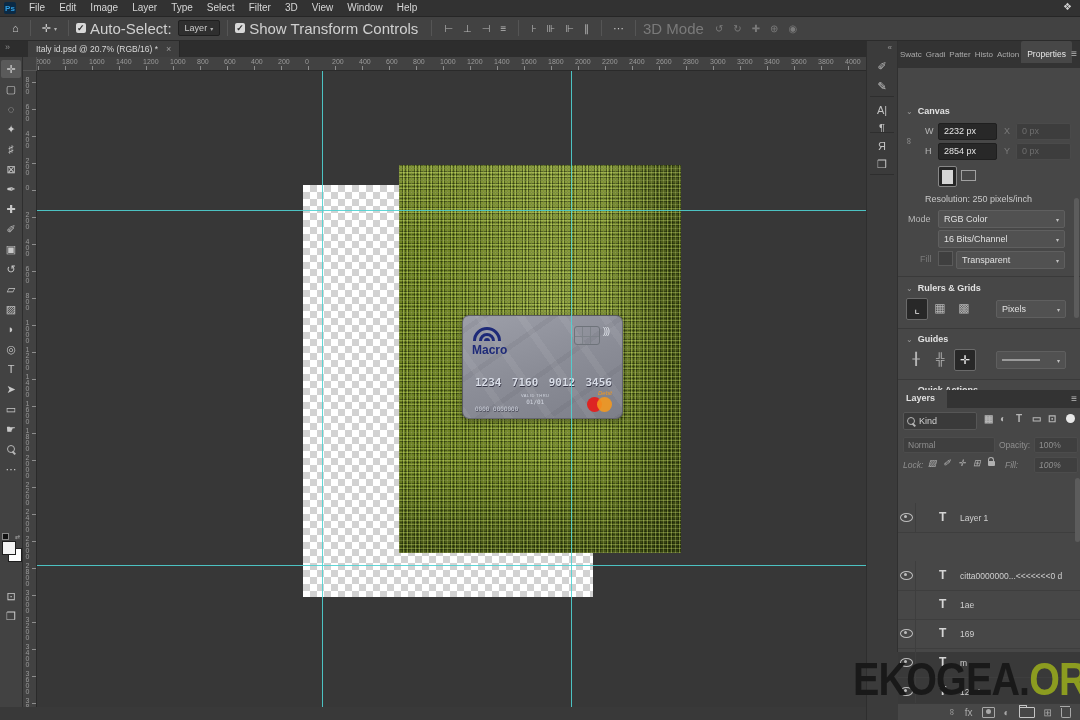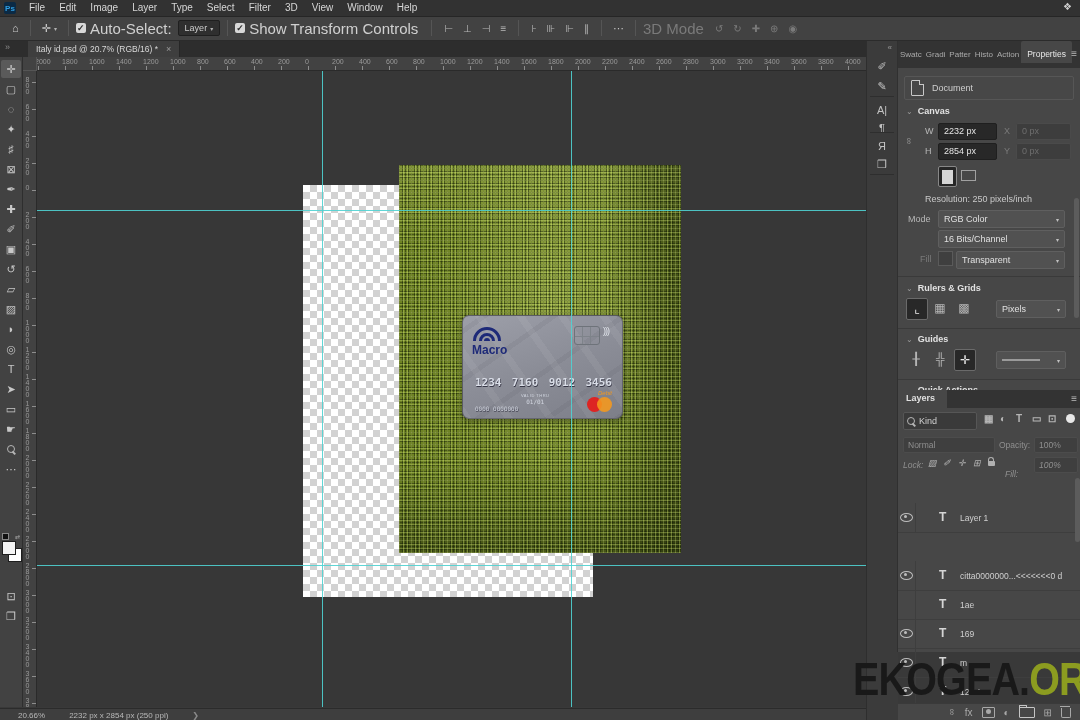--- a/index.html
+++ b/index.html
@@ -539,24 +539,20 @@
       <div class="strip-icon" style="top: 116px;">❒</div>
       <div class="strip-sep" style="top: 56px;"></div>
       <div class="strip-sep" style="top: 92px;"></div>
       <div class="strip-sep" style="top: 134px;"></div>
     </div>
 
   <div class="abs panels">
     <div class="ptabs" id="panel-tabs"><span class="ptab">Swatc</span><span class="ptab">Gradi</span><span class="ptab">Patter</span><span class="ptab">Histo</span><span class="ptab">Action</span><span class="ptab active">Properties</span><span class="pmenu">≡</span></div>
 
     <div class="props">
-      <div class="doc-row">
-        <span class="docicon"></span>
-        <span class="t">Document</span>
-      </div>
       <div class="sec-head" style="top:38px;">
         <span class="chev">⌄</span><span>Canvas</span>
       </div>
       <span class="chain" style="left:8px;top:68px;">∞</span>
       <span class="plabel" style="left:27px;top:58px;">W</span>
       <div class="pinput" style="left:40px;top:55px;width:52px;">2232 px</div>
       <span class="plabel dim" style="left:106px;top:58px;">X</span>
       <div class="pinput off" style="left:118px;top:55px;width:48px;">0 px</div>
       <span class="plabel" style="left:27px;top:78px;">H</span>
       <div class="pinput" style="left:40px;top:75px;width:52px;">2854 px</div>
@@ -632,21 +628,21 @@
         <span class="ftoggle"></span>
       </div>
       <div class="blend-row" style="top:46px;">
         <div class="gray-dd" style="left:5px;top:1px;width:82px;">Normal</div>
         <span style="position:absolute;left:101px;top:4px;">Opacity:</span>
         <div class="gray-dd" style="left:136px;top:1px;width:34px;">100%</div>
       </div>
       <div class="lock-row" style="top:66px;font-style:italic;">
         <span style="position:absolute;left:5px;top:4px;">Lock:</span>
         <span id="lock-icons"><span class="lockico" style="left: 30px;">▨</span><span class="lockico" style="left: 45px;">✐</span><span class="lockico" style="left: 60px;">✛</span><span class="lockico" style="left: 75px;">⊞</span><span class="lockico" style="left: 90px;"><span class="lock"></span></span></span>
-        <span style="position:absolute;left:107px;top:4px;margin-top:9px;">Fill:</span>
+        <span style="position:absolute;left:107px;top:4px;">Fill:</span>
         <div class="gray-dd" style="left:136px;top:1px;width:34px;">100%</div>
       </div>
       <div class="lrows" id="layer-rows">
           <div class="lrow" style="top: 29px;">
             <div class="eyecell">
               <span class="eye"></span>
             </div>
             <span class="tglyph">T</span>
             <span class="lname">Layer 1</span>
           </div>
@@ -696,22 +692,17 @@
             <span class="folder"></span>
           </span>
           <span class="lbico">⊞</span>
           <span class="lbico">
             <span class="trash"></span>
           </span>
         </div>
     </div>
   </div>
 
-  <div class="abs statusbar">
-    <span class="z">20.66%</span>
-    <span class="d">2232 px x 2854 px (250 ppi)</span>
-    <span class="a">❯</span>
-  </div>
 
   <div class="abs watermark">
     <span class="wd">EKOGEA.</span><span class="wa">ORG</span>
   </div>
 </div>
 
 </body></html>

